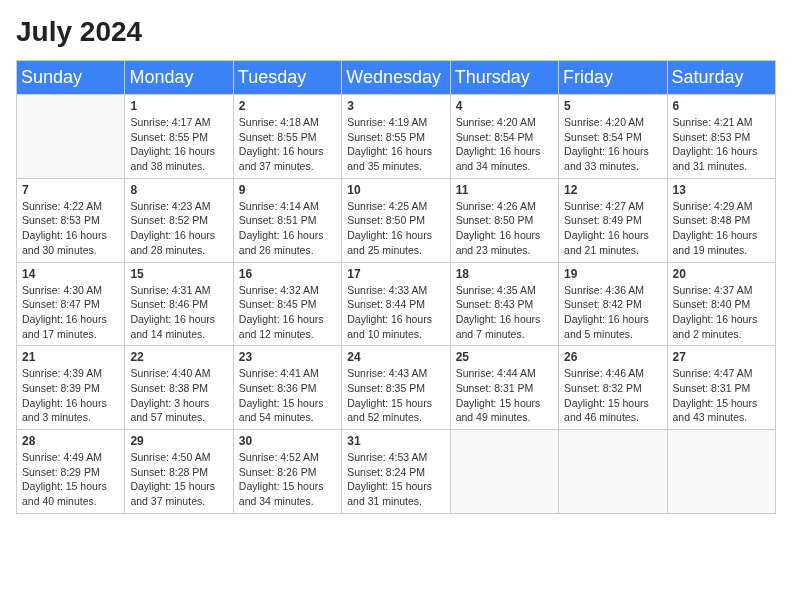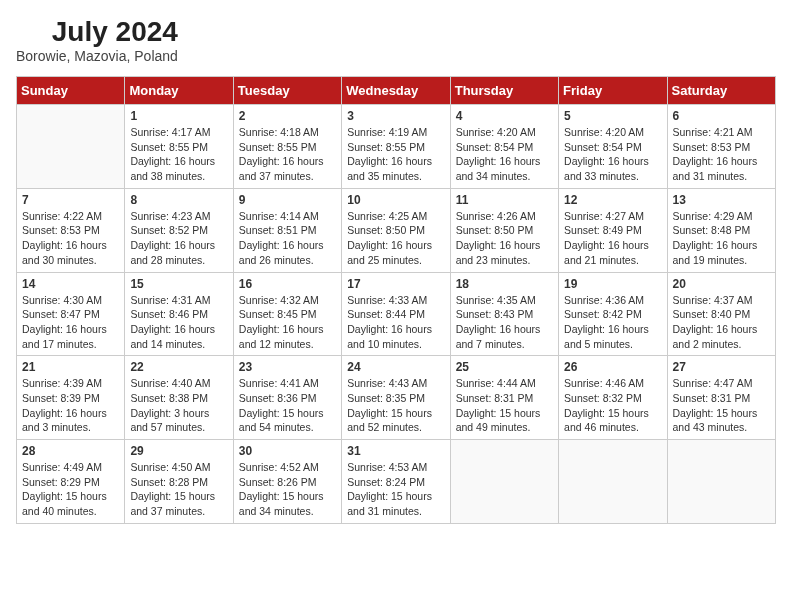--- a/index.html
+++ b/index.html
@@ -43,25 +43,25 @@
     .location {
       font-size: 14px;
       color: #444;
     }
     table {
       width: 100%;
       border-collapse: collapse;
       table-layout: fixed;
     }
     th {
-      background-color: #b91c1c;
+      background-color: #3b82f6;
       color: #fff;
       padding: 6px 4px;
-      font-size: 13px;
-      font-weight: bold;
+      font-size: 18px;
+      font-weight: normal;
       text-align: left;
       border: 1px solid #ccc;
     }
     td {
       border: 1px solid #ccc;
       vertical-align: top;
       padding: 4px 5px;
       font-size: 10.5px;
       color: #333;
       background: #fff;
@@ -78,21 +78,20 @@
     .day-info {
       line-height: 1.4;
     }
   </style>
 </head>
 <body>
 
 <div class="header">
   <div class="title-block">
     <div class="month-year">July 2024</div>
-    <div class="location">Borowie, Mazovia, Poland</div>
   </div>
 </div>
 
 <table>
   <thead>
     <tr>
 
     <th>Sunday</th>
         <th>Monday</th>
         <th>Tuesday</th>

